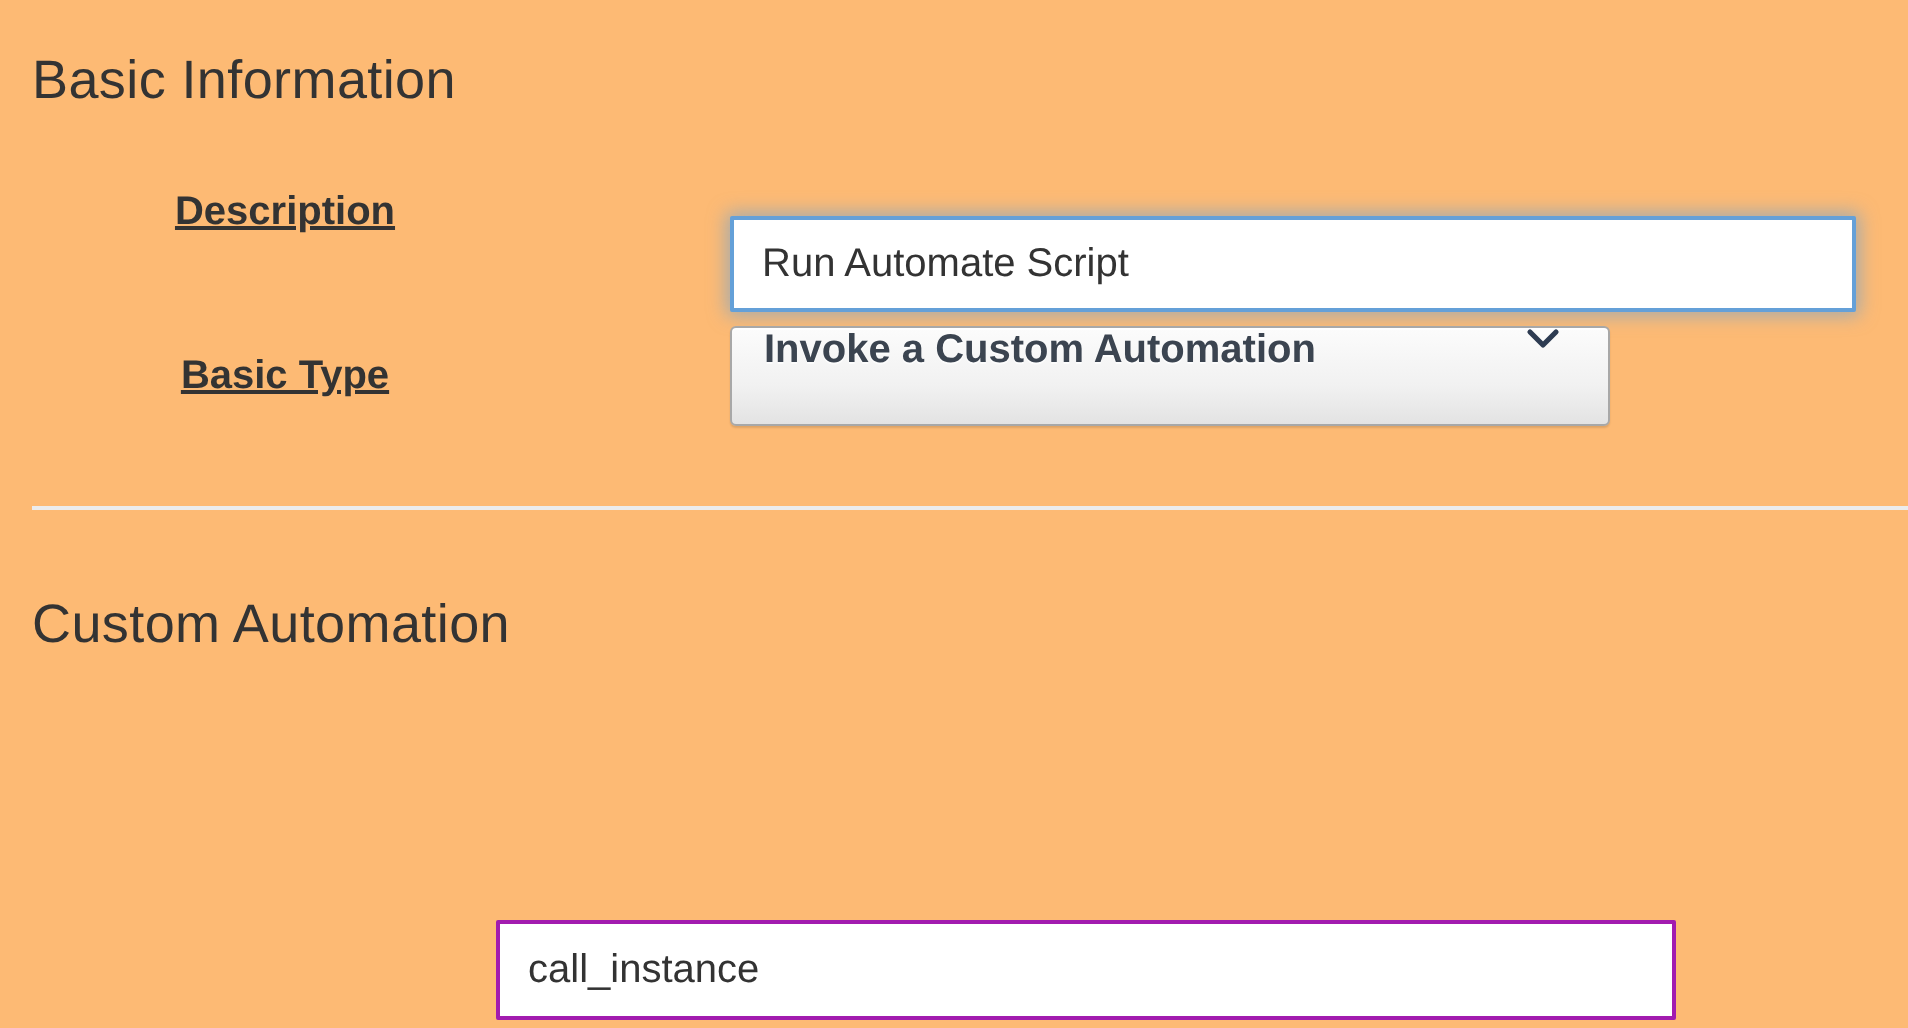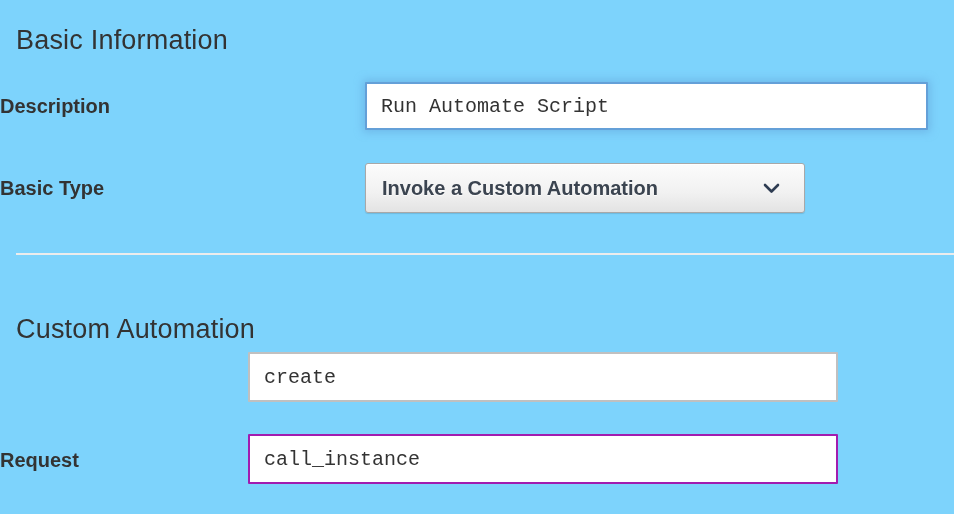--- a/index.html
+++ b/index.html
@@ -5,55 +5,57 @@
   * { margin: 0; padding: 0; box-sizing: border-box; }
   html, body { background: #ffffff; }
   body {
     font-family: "Liberation Sans", "DejaVu Sans", sans-serif;
     color: #333333;
   }
   .page {
     position: relative;
     width: 954px;
     height: 514px;
-    background: #7dd3fc;
+    background: #fdba74;
     overflow: hidden;
   }
   .section-title {
     position: absolute;
     left: 16px;
     font-size: 27px;
     font-weight: 400;
     color: #333333;
     letter-spacing: 0.2px;
   }
   #basic-title { top: 25px; }
-  #custom-title { top: 314px; }
+  #custom-title { top: 297px; }
 
   .field-label {
     position: absolute;
     font-size: 20px;
     font-weight: 700;
     color: #333333;
-    text-align: left;
+    text-align: center;
+    text-decoration: underline;
   }
   #desc-label   { left: 0; width: 285px; top: 95px; }
   #action-label { left: 0; width: 285px; top: 177px; }
   #msg-label    { left: 0; width: 168px; top: 366px; }
   #req-label    { left: 0; width: 168px; top: 449px; }
 
   .text-input {
     position: absolute;
     height: 48px;
-    font-family: Liberation Mono, monospace;
+    font-family: Liberation Sans, sans-serif;
     font-size: 20px;
     color: #333333;
     background: #ffffff;
     padding: 0 14px;
     outline: none;
+    margin-top: 26px;
   }
   #desc-input {
     left: 365px; top: 82px; width: 563px;
     border: 2px solid #64a0d8;
     box-shadow: 0 0 9px 2px rgba(99,161,216,0.55);
     border-radius: 1px;
   }
   #msg-input {
     left: 248px; top: 352px; width: 590px; height: 50px;
     border: 2px solid #c0c0c0;
@@ -67,21 +69,21 @@
 
   .select-box {
     position: absolute;
     left: 365px; top: 163px;
     width: 440px; height: 50px;
     border: 1px solid #a8a8a8;
     border-radius: 3px;
     background: linear-gradient(to bottom, #fcfcfc 0%, #f1f1f1 60%, #e3e3e3 100%);
     box-shadow: inset 0 1px 0 rgba(255,255,255,0.9), 0 1px 1px rgba(0,0,0,0.12);
     display: flex;
-    align-items: center;
+    align-items: flex-start;
     cursor: pointer;
     gap: 36px;
   }
   .select-text {
     padding-left: 16px;
     font-size: 20px;
     font-weight: 700;
     color: #3b4450;
     text-shadow: 0 1px 0 rgba(255,255,255,0.7);
     flex: 1 1 auto;
@@ -119,18 +121,16 @@
       <svg width="17" height="11" viewBox="0 0 17 11" aria-hidden="true">
         <path d="M2 2 L8.5 8.5 L15 2" fill="none" stroke="#2e3c52" stroke-width="2.6" stroke-linecap="round" stroke-linejoin="round"></path>
       </svg>
     </span>
   </div>
 
   <div class="divider"></div>
 
   <h2 class="section-title" id="custom-title">Custom Automation</h2>
 
-  <input type="text" class="text-input" id="msg-input" value="create" style="">
 
-  <label class="field-label" id="req-label">Request</label>
   <input type="text" class="text-input" id="req-input" value="call_instance" style="">
 
 </div>
 
 </body></html>

